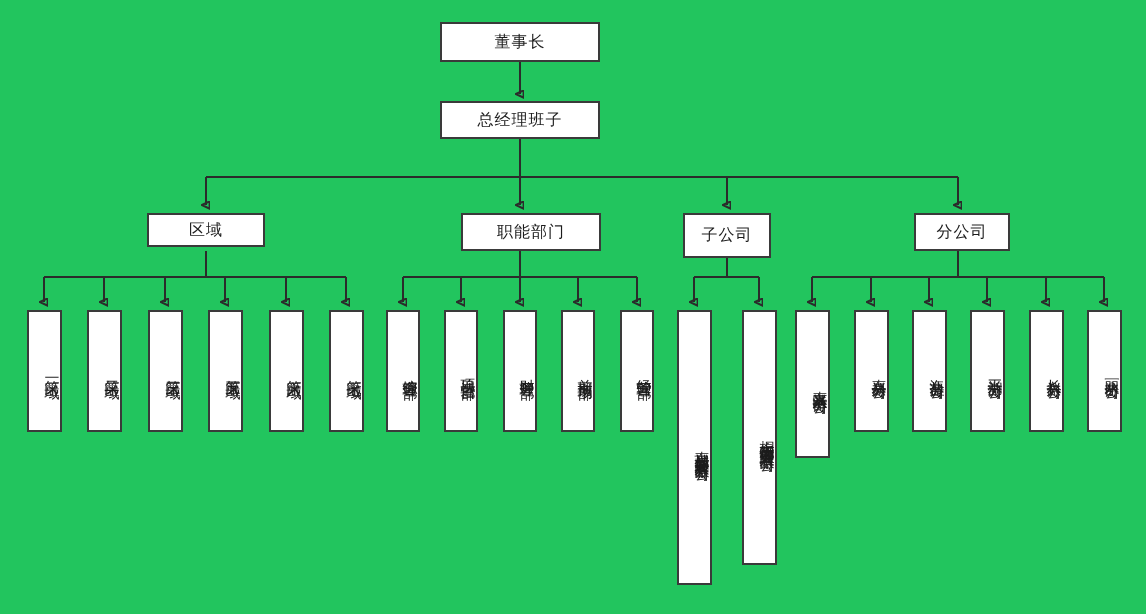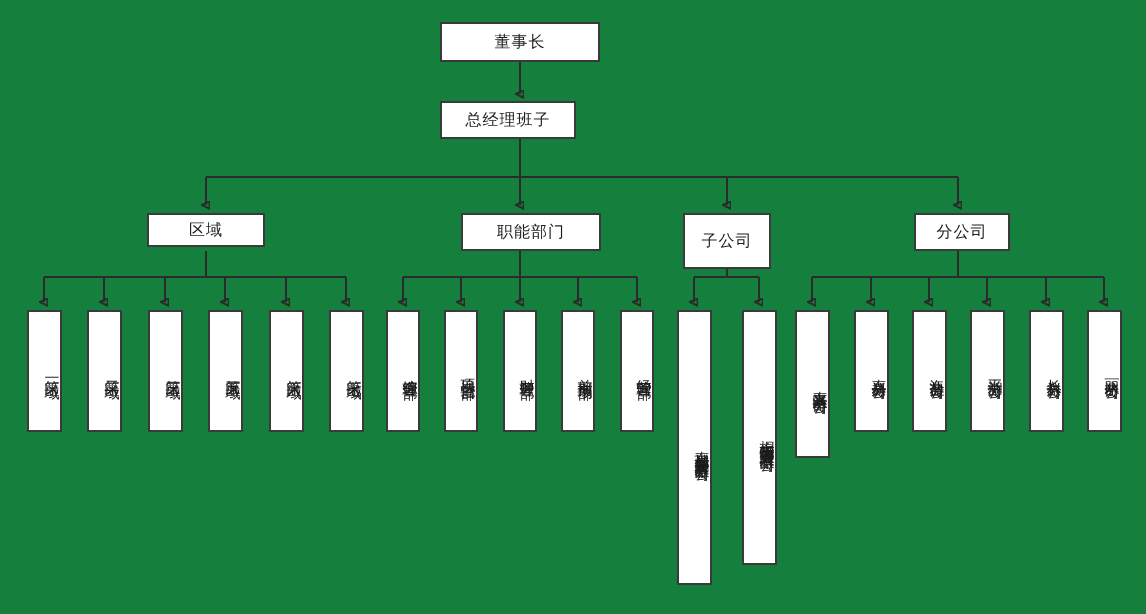--- a/index.html
+++ b/index.html
@@ -4,21 +4,21 @@
 <style>
   html, body {
     margin: 0;
     padding: 0;
     background: #ffffff;
   }
   #canvas {
     position: relative;
     width: 1146px;
     height: 614px;
-    background: #15803d;
+    background: #22c55e;
     font-family: "DejaVu Sans", "Liberation Sans", sans-serif;
     overflow: hidden;
   }
   .node {
     position: absolute;
     box-sizing: border-box;
     border: 2px solid #3a3a3a;
     background: #ffffff;
     display: flex;
     align-items: center;
@@ -110,31 +110,31 @@
     <line x1="929" y1="277" x2="929" y2="302" marker-end="url(#arrow)"></line>
     <line x1="987" y1="277" x2="987" y2="302" marker-end="url(#arrow)"></line>
     <line x1="1046" y1="277" x2="1046" y2="302" marker-end="url(#arrow)"></line>
     <line x1="1104" y1="277" x2="1104" y2="302" marker-end="url(#arrow)"></line>
   </svg>
 
   <div class="node horiz" style="left:440px; top:22px; width:160px; height:40px;">
     <span class="node-label">董事长</span>
   </div>
 
-  <div class="node horiz" style="left:440px; top:101px; width:136px; height:38px;">
+  <div class="node horiz" style="left:440px; top:101px; width:160px; height:38px;">
     <span class="node-label">总经理班子</span>
   </div>
 
   <div class="node horiz" style="left:147px; top:213px; width:118px; height:34px;">
     <span class="node-label">区域</span>
   </div>
   <div class="node horiz" style="left:461px; top:213px; width:140px; height:38px;">
     <span class="node-label">职能部门</span>
   </div>
-  <div class="node horiz" style="left:683px; top:213px; width:88px; height:56px;">
+  <div class="node horiz" style="left:683px; top:213px; width:88px; height:45px;">
     <span class="node-label">子公司</span>
   </div>
   <div class="node horiz" style="left:914px; top:213px; width:96px; height:38px;">
     <span class="node-label">分公司</span>
   </div>
 
   <div class="node vert" style="left:27px; top:310px; width:35px; height:122px;">
     <span class="node-label">第一区域</span>
   </div>
   <div class="node vert" style="left:87px; top:310px; width:35px; height:122px;">

